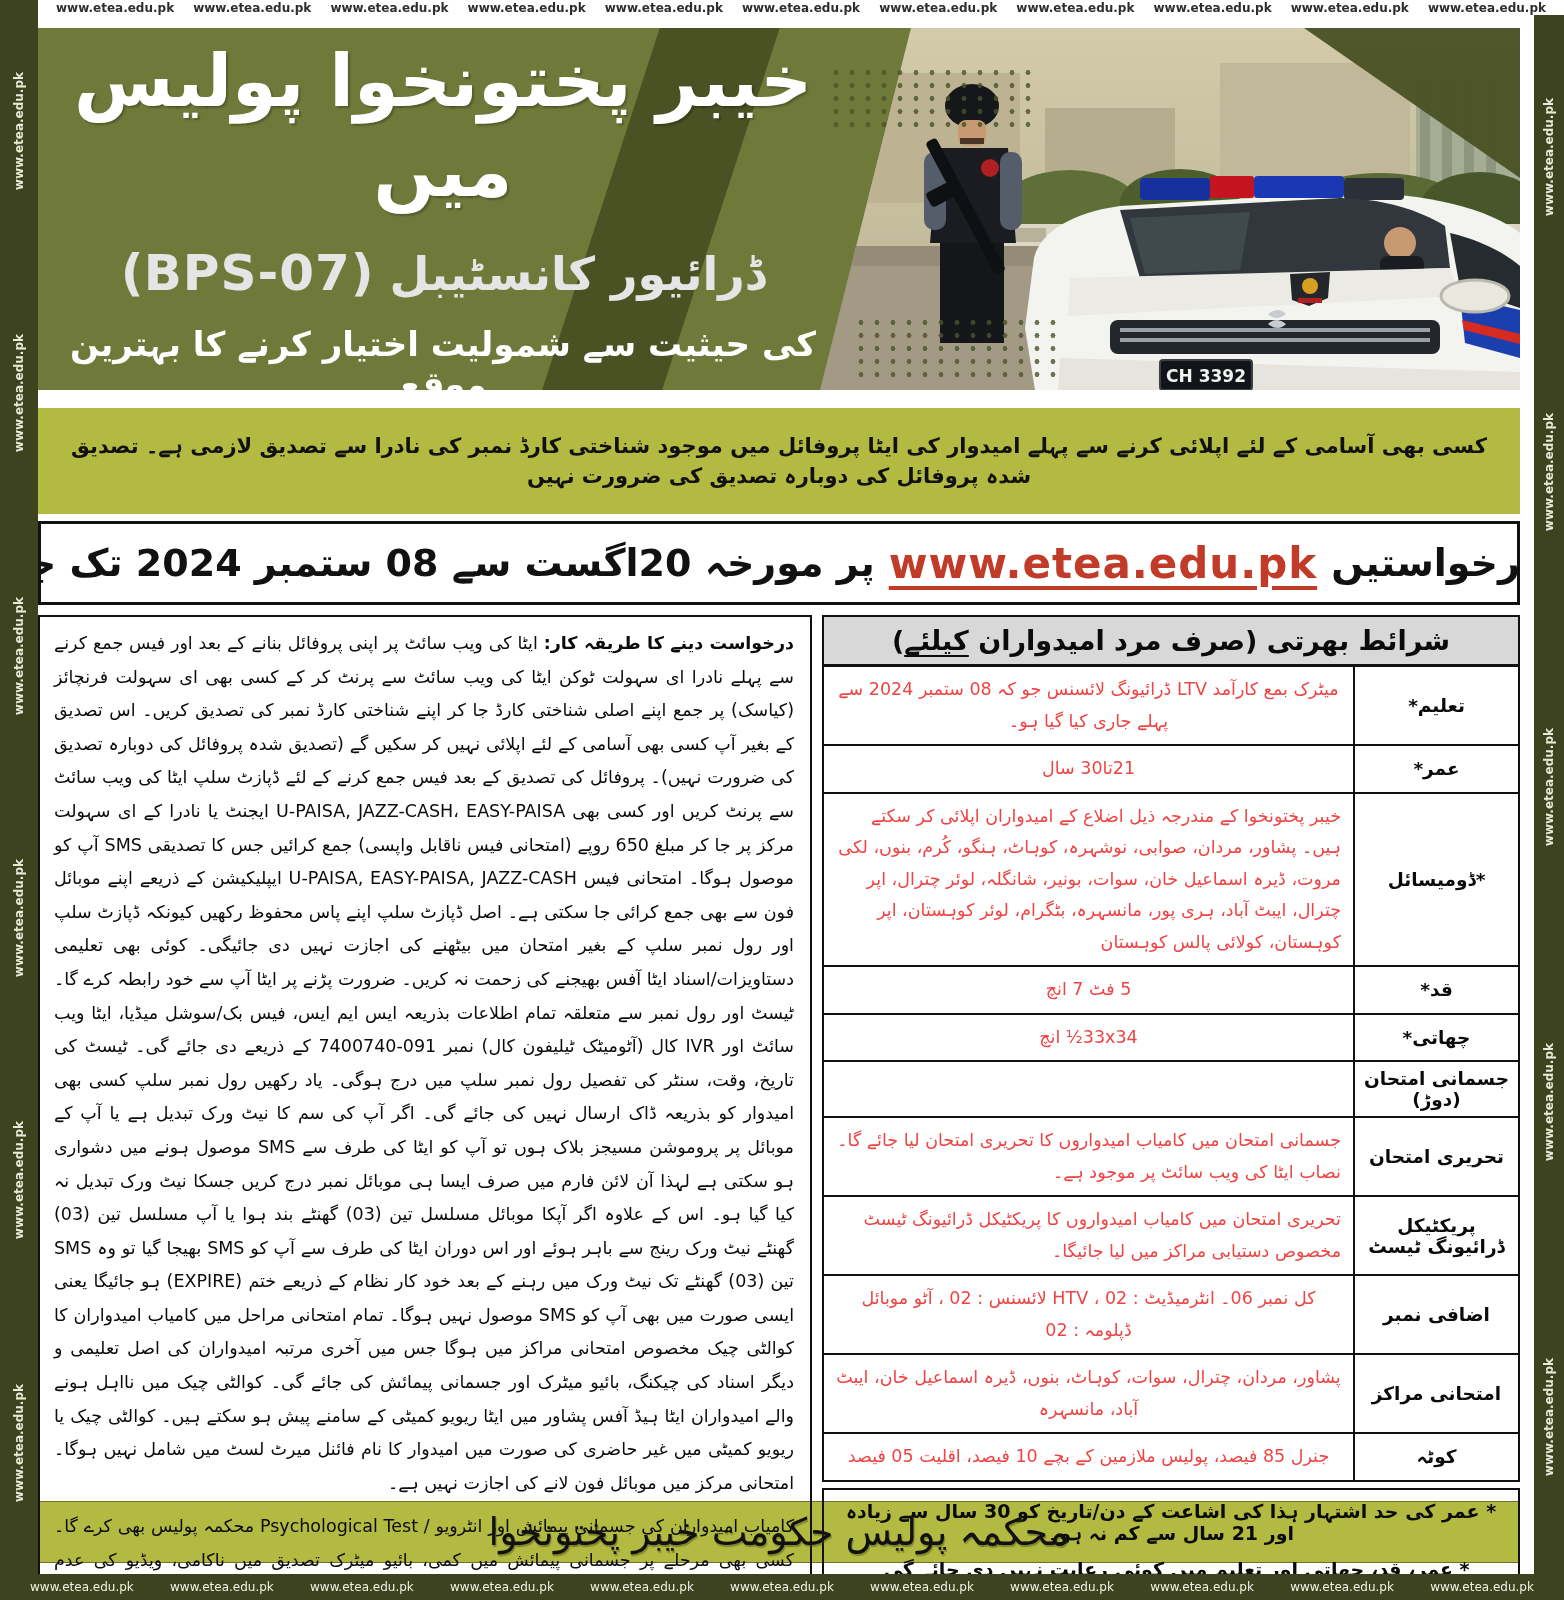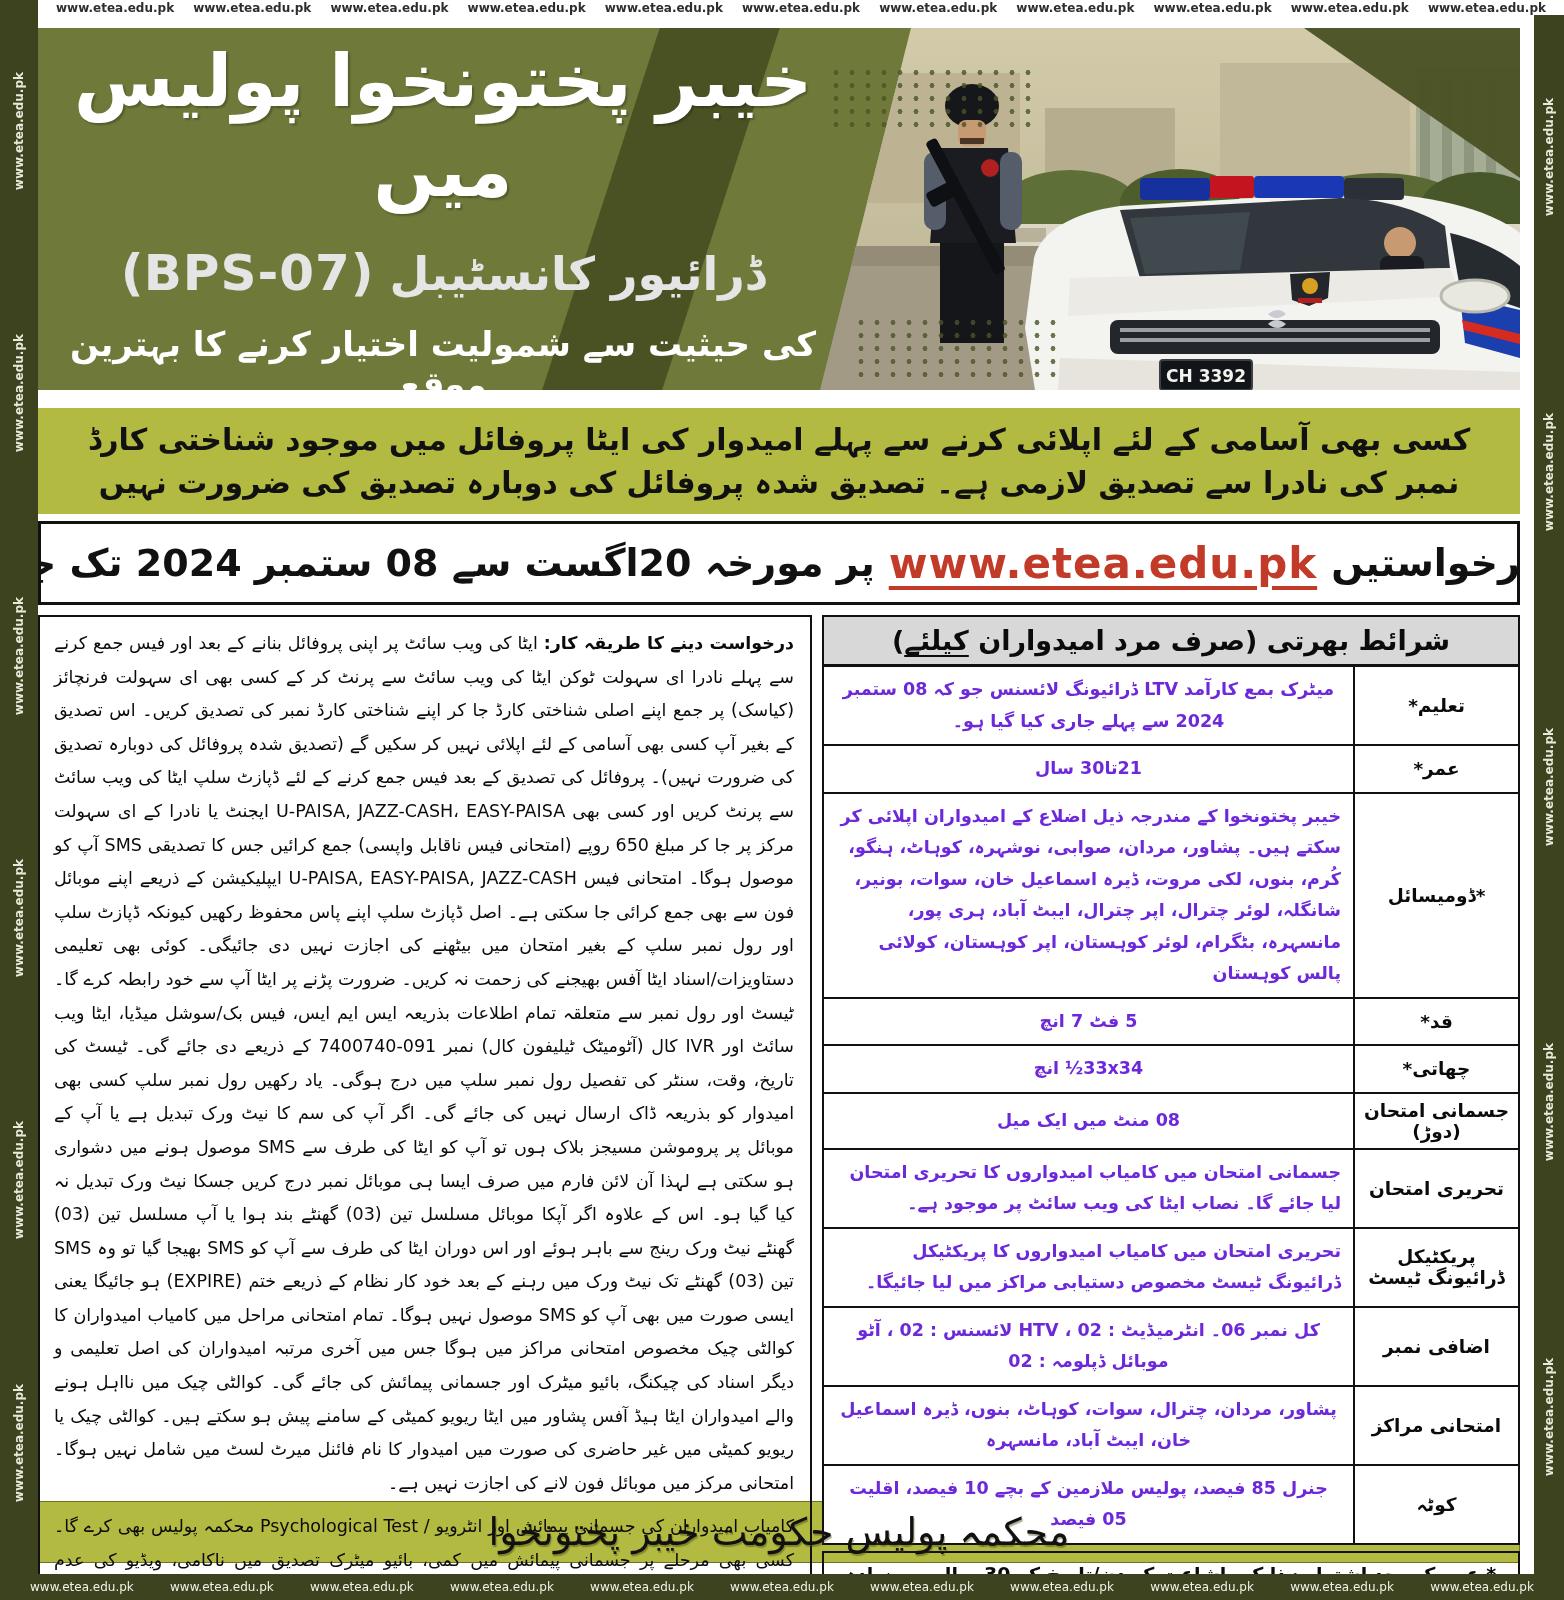--- a/index.html
+++ b/index.html
@@ -43,21 +43,21 @@
     text-align:center;z-index:3;gap:22px;}
   .hdr-line1{font-size:72px;font-weight:bold;line-height:1.25;margin-top:8px;
     text-shadow:2px 2px 2px rgba(0,0,0,.25);}
   .hdr-line2{font-size:46px;font-weight:bold;color:#e5e5e5;margin-top:6px;}
   .hdr-line2 .latin{font-size:50px;letter-spacing:1px;}
   .hdr-line3{font-size:34px;font-weight:bold;margin-top:0;}
 
   
   .notice-band{margin:18px 14px 0 0;height:106px;background:#b3ba41;color:#111;
     display:flex;align-items:center;justify-content:center;text-align:center;
-    font-size:30px;font-weight:bold;padding:0 26px;line-height:1.45;overflow:hidden;}
+    font-size:21px;font-weight:bold;padding:0 26px;line-height:1.45;overflow:hidden;}
 
   
   .apply-bar{margin:7px 14px 0 0;height:84px;border:3px solid #111;background:#fff;
     display:flex;align-items:center;justify-content:center;gap:14px;
     font-size:38px;font-weight:bold;color:#111;overflow:hidden;white-space:nowrap;}
   .apply-bar .url{color:#c23a28;text-decoration:underline;text-underline-offset:8px;
     text-decoration-thickness:4px;font-size:42px;letter-spacing:1px;direction:ltr;unicode-bidi:embed;}
 
   
   .cols{margin:10px 14px 0 0;height:878px;display:grid;grid-template-columns:774px 698px;
@@ -71,21 +71,21 @@
   .req-table{border:2px solid #111;direction:rtl;background:#fff;}
   .req-title{background:#d8d8d8;border-bottom:3px solid #111;text-align:center;
     font-size:27px;font-weight:bold;padding:8px 4px;color:#0b0b0b;}
   .req-title .ul{text-decoration:underline;text-underline-offset:5px;}
   .req-row{display:flex;border-bottom:2px solid #111;}
   .req-row:last-child{border-bottom:none;}
   .req-label{width:165px;flex:0 0 165px;border-left:2px solid #111;display:flex;
     align-items:center;justify-content:center;text-align:center;font-weight:bold;
     font-size:18.5px;padding:6px 4px;color:#0b0b0b;}
   .req-value{flex:1;display:flex;align-items:center;justify-content:center;text-align:center;
-    font-size:17.5px;line-height:1.8;padding:7px 12px;color:#6d28d9;font-weight:bold;}
+    font-size:17.5px;line-height:1.8;padding:7px 12px;color:#ef4444;}
   .req-value.long{justify-content:flex-start;text-align:right;}
   .req-notes{border:2px solid #111;margin-top:6px;flex:1;direction:rtl;
     display:flex;flex-direction:column;justify-content:center;gap:14px;
     font-size:19px;font-weight:bold;text-align:center;padding:10px 20px;color:#0b0b0b;overflow:hidden;}
 
   
   .footer-bar{margin:8px 14px 0 0;height:62px;background:#b3ba41;border:1px solid #6d7226;
     display:flex;align-items:center;justify-content:center;
     font-size:38px;font-weight:normal;color:#111;text-shadow:1px 2px 1px rgba(70,70,20,.45);}
 </style>
@@ -294,21 +294,20 @@
           <div class="req-row">
             <div class="req-label">قد*</div>
             <div class="req-value">5 فٹ 7 انچ</div>
           </div>
           <div class="req-row">
             <div class="req-label">چھاتی*</div>
             <div class="req-value">33x34½ انچ</div>
           </div>
           <div class="req-row">
             <div class="req-label">جسمانی امتحان (دوڑ)</div>
-            <div class="req-value">08 منٹ میں ایک میل</div>
           </div>
           <div class="req-row">
             <div class="req-label">تحریری امتحان</div>
             <div class="req-value long">جسمانی امتحان میں کامیاب امیدواروں کا تحریری امتحان لیا جائے گا۔ نصاب ایٹا کی ویب سائٹ پر موجود ہے۔</div>
           </div>
           <div class="req-row">
             <div class="req-label">پریکٹیکل ڈرائیونگ ٹیسٹ</div>
             <div class="req-value long">تحریری امتحان میں کامیاب امیدواروں کا پریکٹیکل ڈرائیونگ ٹیسٹ مخصوص دستیابی مراکز میں لیا جائیگا۔</div>
           </div>
           <div class="req-row">

